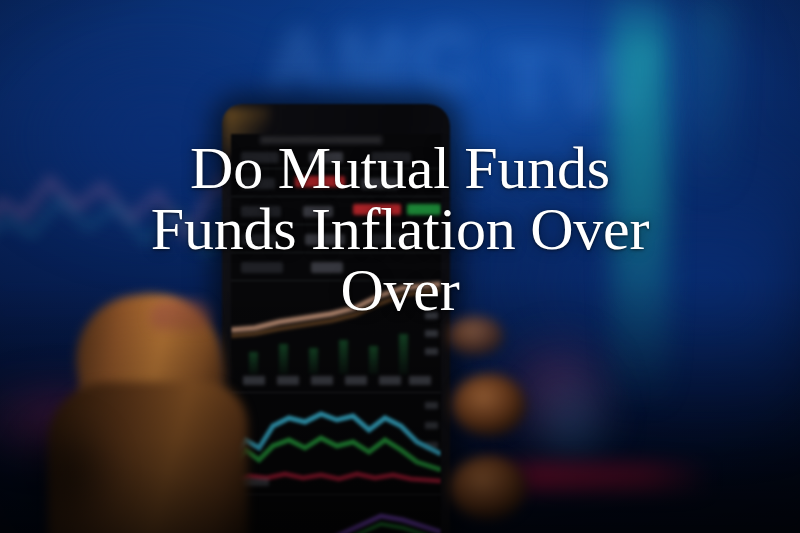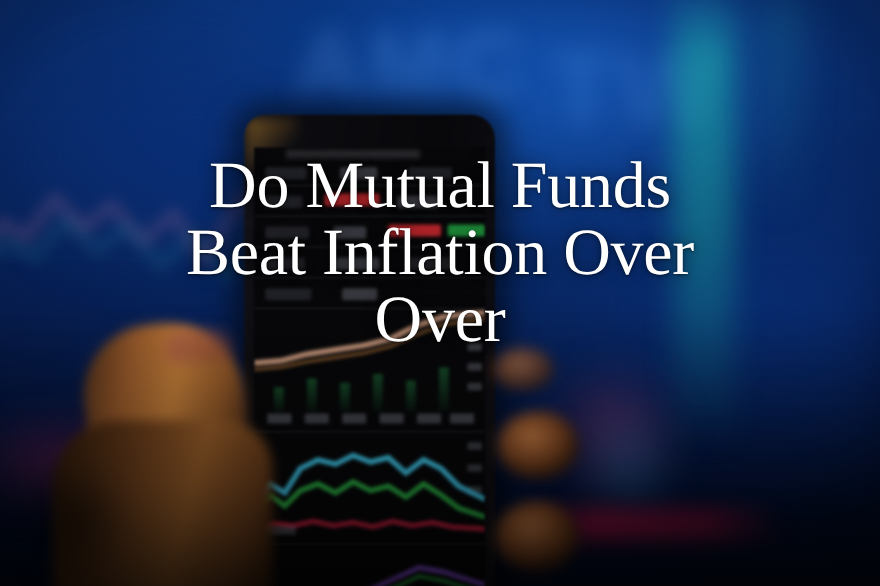--- a/index.html
+++ b/index.html
@@ -391,17 +391,17 @@
     <div id="palm-shadow"></div>
   </div>
   <div class="fingertip" id="tip-c"></div>
   <div class="fingertip" id="tip-a"></div>
   <div class="fingertip" id="tip-b"></div>
 
   <div class="bg-layer" id="bg-vignette"></div>
 
   <div id="title-block">
     <span class="title-line">Do Mutual Funds</span>
-    <span class="title-line">Beat Inflation Over</span>
+    <span class="title-line">Funds Inflation Over</span>
     <span class="title-line">Over</span>
   </div>
 
 </div>
 
 </body></html>

